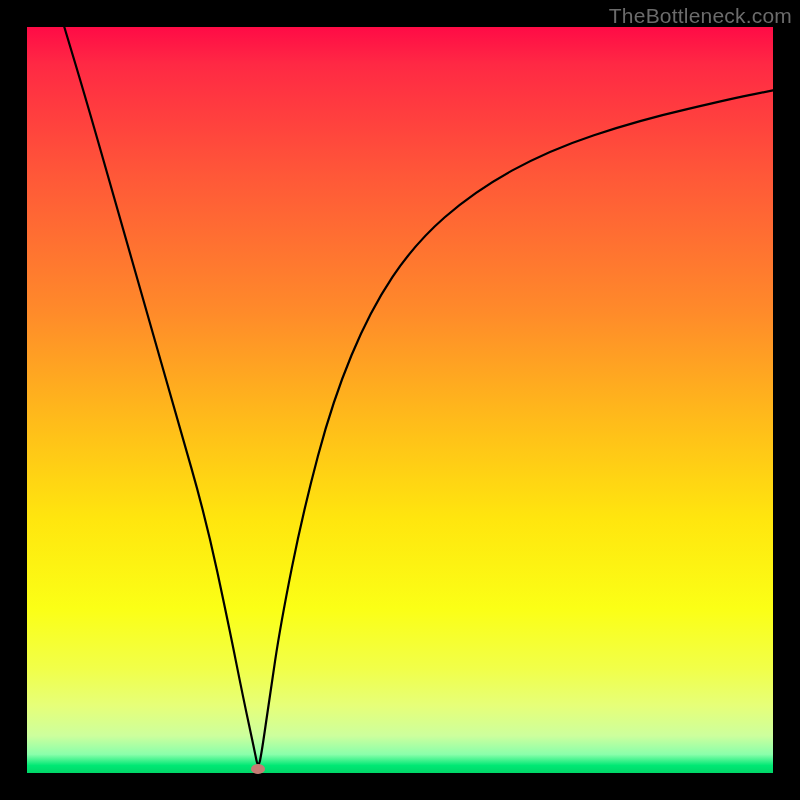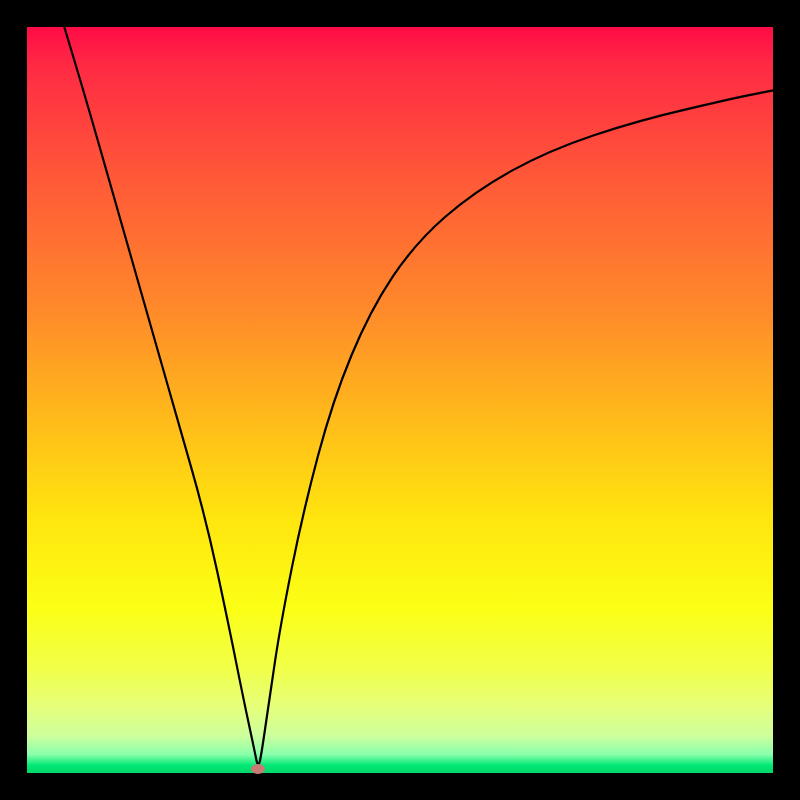--- a/index.html
+++ b/index.html
@@ -70,13 +70,14 @@
 </head>
 <body>
 
 <div class="frame">
   <div class="plot">
     <svg class="curve" viewBox="0 0 746 746" preserveAspectRatio="none">
       <path id="curve-path" fill="none" stroke="#000" stroke-width="2.2" stroke-linejoin="round" stroke-linecap="round" d="M 37.30 0.00 Q 37.30 0.00 48.49 37.30 Q 59.68 74.60 74.60 126.82 Q 89.52 179.04 104.44 231.26 Q 119.36 283.48 134.28 335.70 Q 149.20 387.92 164.12 440.14 Q 179.04 492.36 190.23 544.58 Q 201.42 596.80 208.88 634.10 Q 216.34 671.40 221.94 697.51 Q 227.53 723.62 229.39 732.94 Q 231.26 742.27 233.13 732.94 Q 234.99 723.62 238.72 697.51 Q 242.45 671.40 248.05 634.10 Q 253.64 596.80 264.83 540.85 Q 276.02 484.90 290.94 428.95 Q 305.86 373.00 324.51 328.24 Q 343.16 283.48 365.54 249.91 Q 387.92 216.34 417.76 190.23 Q 447.60 164.12 484.90 143.61 Q 522.20 123.09 566.96 108.17 Q 611.72 93.25 660.21 82.06 Q 708.70 70.87 727.35 67.14 T 746.00 63.41"></path>
     </svg>
     <div class="minpoint" id="minpoint" style="left: 224.26px; top: 737.27px; background: rgb(199, 123, 116);"></div>
   </div>
+  <div class="watermark">TheBottleneck.com</div>
 </div>
 
 </body></html>

